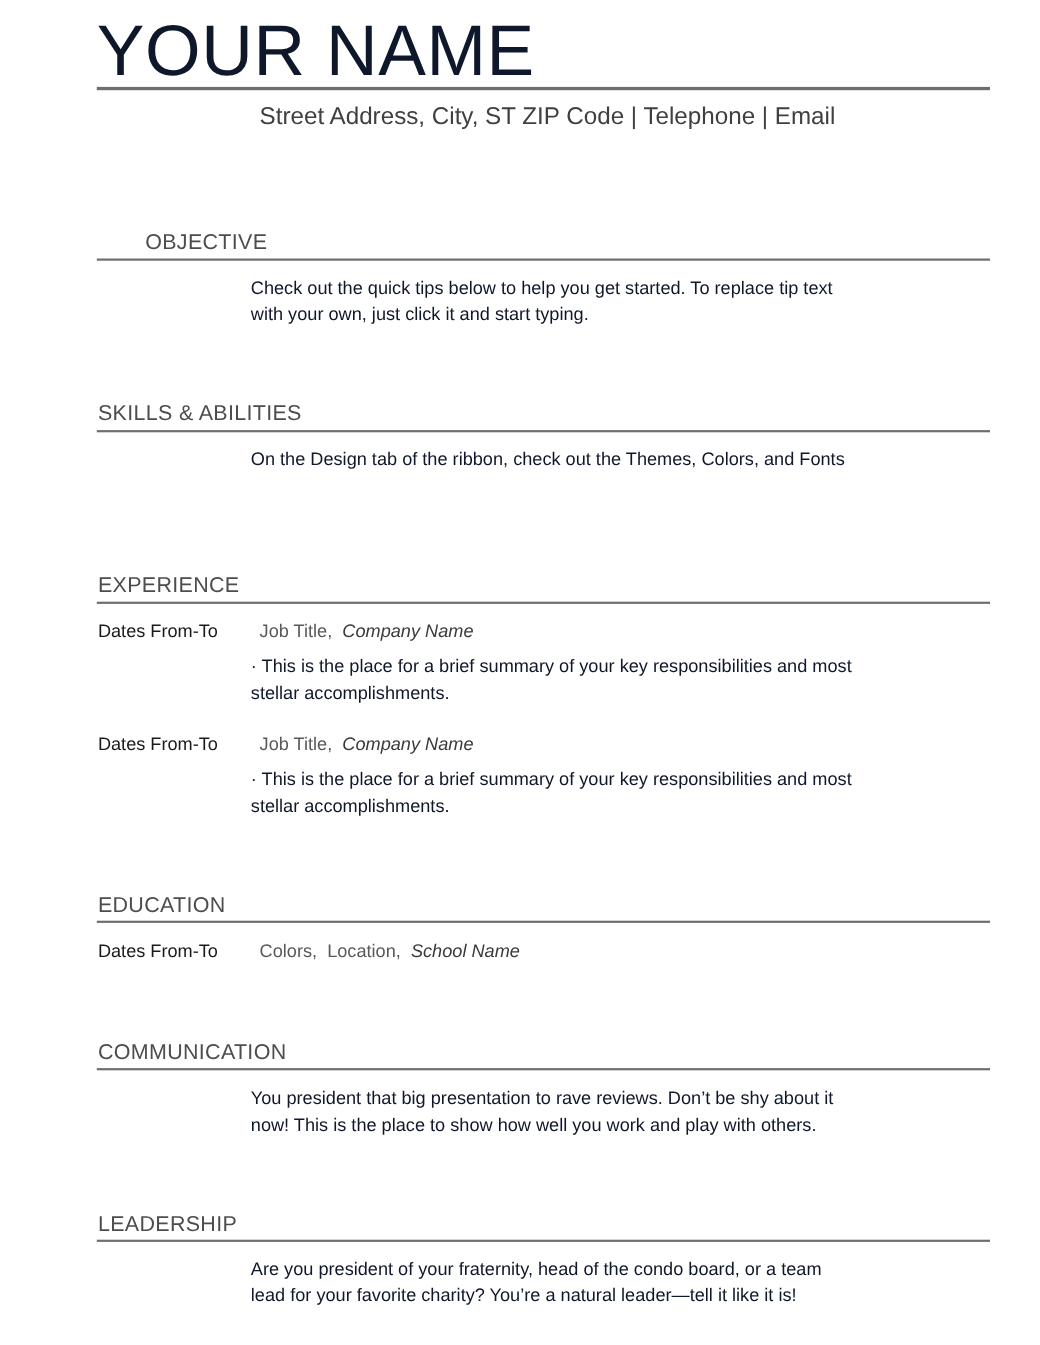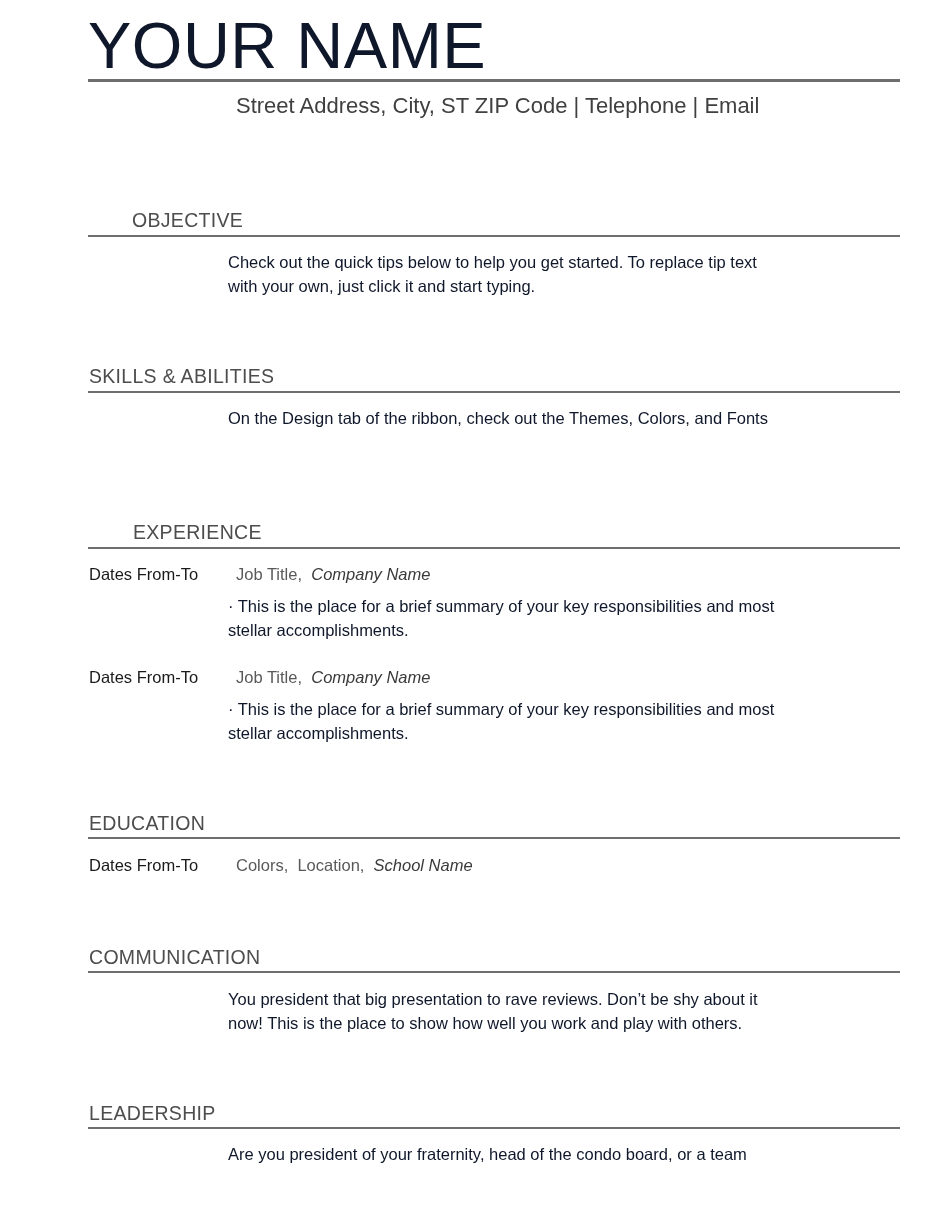--- a/index.html
+++ b/index.html
@@ -30,21 +30,21 @@
   <div>Check out the quick tips below to help you get started. To replace tip text</div>
   <div>with your own, just click it and start typing.</div>
 </div>
 
 <div class="abs heading" style="top:364px;">SKILLS &amp; ABILITIES</div>
 <div class="abs rule" style="top:391px;"></div>
 <div class="abs body-text" style="top:406px;">
   <div>On the Design tab of the ribbon, check out the Themes, Colors, and Fonts</div>
 </div>
 
-<div class="abs heading" style="top:520px;margin-left:44px;">EXPERIENCE</div>
+<div class="abs heading" style="top:520px;">EXPERIENCE</div>
 <div class="abs rule" style="top:547px;"></div>
 
 <div class="abs dates" style="top:563px;">Dates From-To</div>
 <div class="abs entry" style="top:563px;">
   <span>Job Title,</span>&nbsp;
   <i>Company Name</i>
 </div>
 <div class="abs body-text" style="top:594px;">
   <div>· This is the place for a brief summary of your key responsibilities and most</div>
   <div>stellar accomplishments.</div>
@@ -73,13 +73,14 @@
 <div class="abs rule" style="top:971px;"></div>
 <div class="abs body-text" style="top:987px;">
   <div>You president that big presentation to rave reviews. Don’t be shy about it</div>
   <div>now! This is the place to show how well you work and play with others.</div>
 </div>
 
 <div class="abs heading" style="top:1101px;">LEADERSHIP</div>
 <div class="abs rule" style="top:1127px;"></div>
 <div class="abs body-text" style="top:1142px;">
   <div>Are you president of your fraternity, head of the condo board, or a team</div>
+  <div>lead for your favorite charity? You’re a natural leader—tell it like it is!</div>
 </div>
 
 </body></html>

